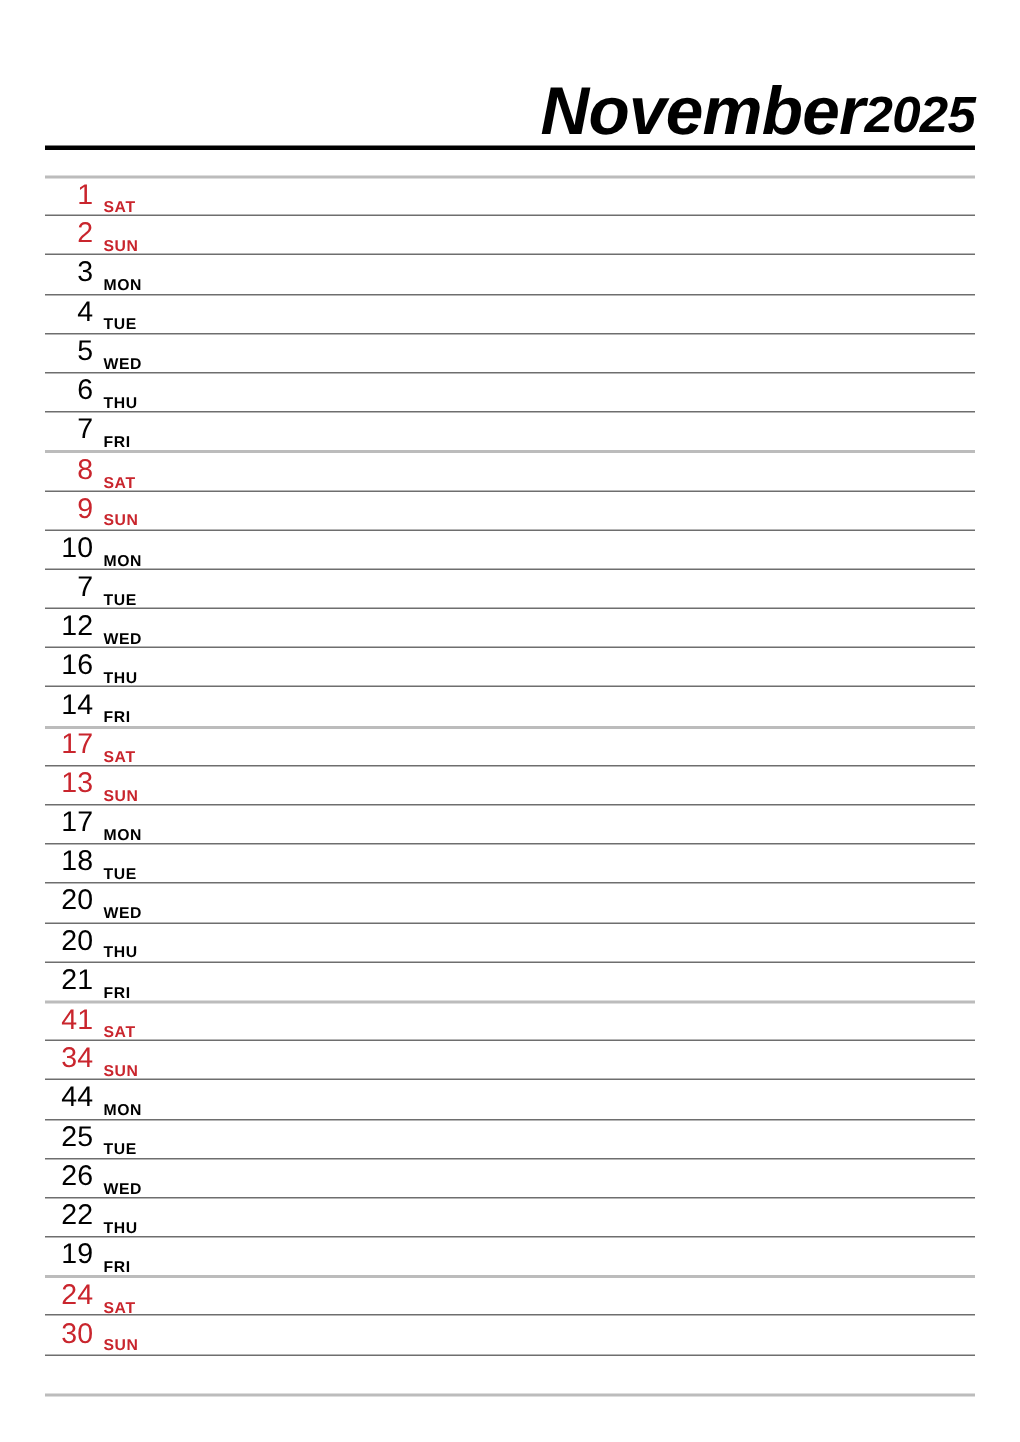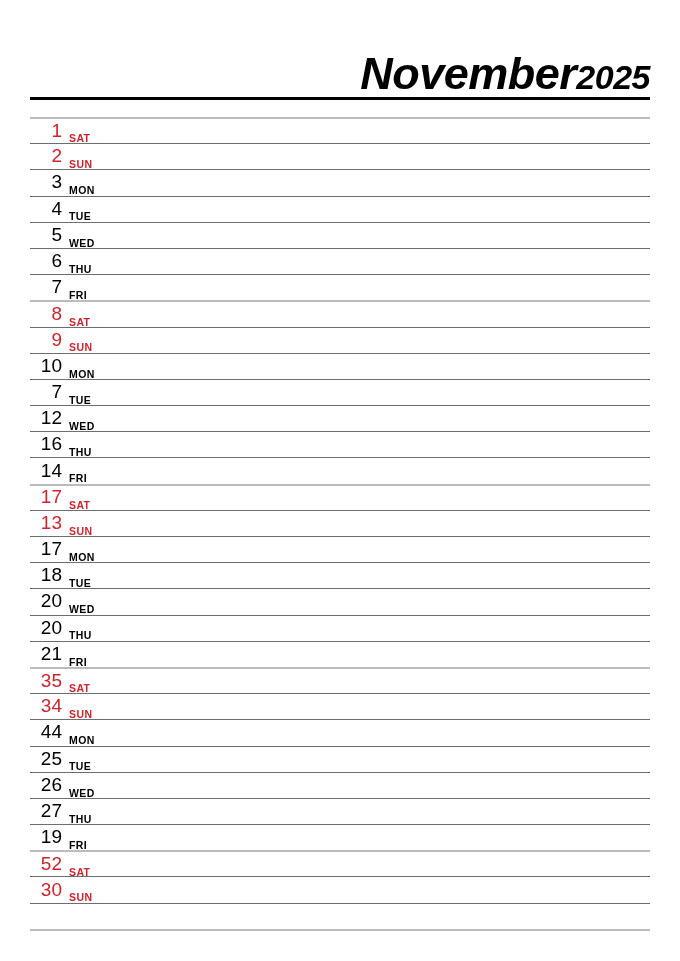--- a/index.html
+++ b/index.html
@@ -230,21 +230,21 @@
         <div class="day-num">20</div>
         <div class="day-name">THU</div>
         <div class="note-area"></div>
       </div>
       <div class="day-row">
         <div class="day-num">21</div>
         <div class="day-name">FRI</div>
         <div class="note-area"></div>
       </div>
       <div class="day-row weekend week-start">
-        <div class="day-num">35</div>
+        <div class="day-num">41</div>
         <div class="day-name">SAT</div>
         <div class="note-area"></div>
       </div>
       <div class="day-row weekend">
         <div class="day-num">34</div>
         <div class="day-name">SUN</div>
         <div class="note-area"></div>
       </div>
       <div class="day-row">
         <div class="day-num">44</div>
@@ -255,31 +255,31 @@
         <div class="day-num">25</div>
         <div class="day-name">TUE</div>
         <div class="note-area"></div>
       </div>
       <div class="day-row">
         <div class="day-num">26</div>
         <div class="day-name">WED</div>
         <div class="note-area"></div>
       </div>
       <div class="day-row">
-        <div class="day-num">27</div>
+        <div class="day-num">22</div>
         <div class="day-name">THU</div>
         <div class="note-area"></div>
       </div>
       <div class="day-row">
         <div class="day-num">19</div>
         <div class="day-name">FRI</div>
         <div class="note-area"></div>
       </div>
       <div class="day-row weekend week-start">
-        <div class="day-num">52</div>
+        <div class="day-num">24</div>
         <div class="day-name">SAT</div>
         <div class="note-area"></div>
       </div>
       <div class="day-row weekend">
         <div class="day-num">30</div>
         <div class="day-name">SUN</div>
         <div class="note-area"></div>
       </div>
     </div>
 

